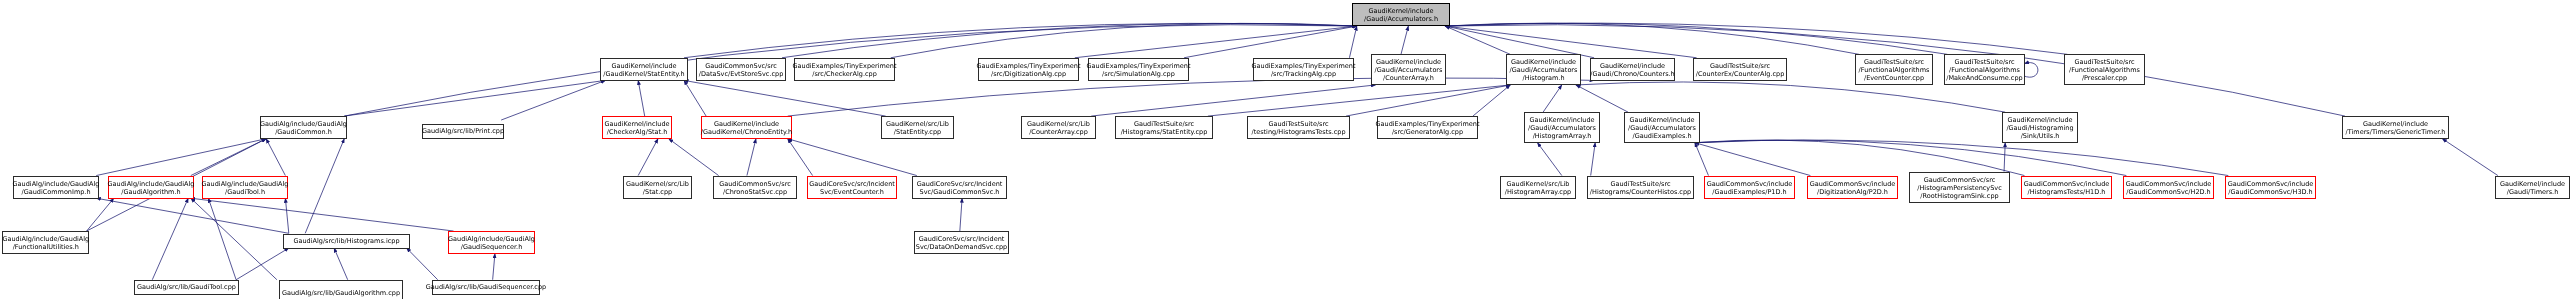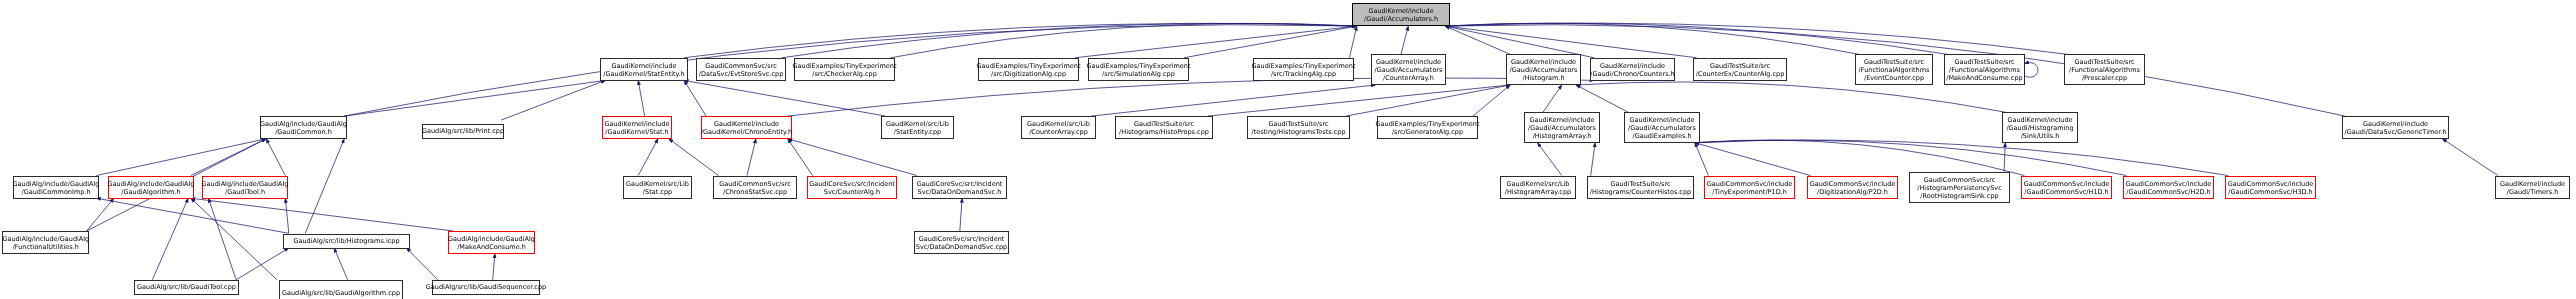--- a/index.html
+++ b/index.html
@@ -152,37 +152,37 @@
       </div>
       <div class="node" style="left: 260px; top: 116px; width: 87px; height: 23px;">
         <span>GaudiAlg/include/GaudiAlg</span>
         <span>/GaudiCommon.h</span>
       </div>
       <div class="node" style="left: 422px; top: 124px; width: 82px; height: 14.7px;">
         <span>GaudiAlg/src/lib/Print.cpp</span>
       </div>
       <div class="node highlight" style="left: 602px; top: 116px; width: 70px; height: 23px;">
         <span>GaudiKernel/include</span>
-        <span>/GaudiKernel/Stat.h</span>
+        <span>/CheckerAlg/Stat.h</span>
       </div>
       <div class="node highlight" style="left: 701px; top: 116px; width: 91px; height: 23px;">
         <span>GaudiKernel/include</span>
         <span>/GaudiKernel/ChronoEntity.h</span>
       </div>
       <div class="node" style="left: 881px; top: 116px; width: 73px; height: 23px;">
         <span>GaudiKernel/src/Lib</span>
         <span>/StatEntity.cpp</span>
       </div>
       <div class="node" style="left: 1021px; top: 116px; width: 75px; height: 23px;">
         <span>GaudiKernel/src/Lib</span>
         <span>/CounterArray.cpp</span>
       </div>
       <div class="node" style="left: 1115px; top: 116px; width: 98px; height: 23px;">
         <span>GaudiTestSuite/src</span>
-        <span>/Histograms/HistoProps.cpp</span>
+        <span>/Histograms/StatEntity.cpp</span>
       </div>
       <div class="node" style="left: 1247px; top: 116px; width: 103px; height: 23px;">
         <span>GaudiTestSuite/src</span>
         <span>/testing/HistogramsTests.cpp</span>
       </div>
       <div class="node" style="left: 1377px; top: 116px; width: 101px; height: 23px;">
         <span>GaudiExamples/TinyExperiment</span>
         <span>/src/GeneratorAlg.cpp</span>
       </div>
       <div class="node" style="left: 1524px; top: 112px; width: 76px; height: 31px;">
@@ -195,21 +195,21 @@
         <span>/Gaudi/Accumulators</span>
         <span>/GaudiExamples.h</span>
       </div>
       <div class="node" style="left: 2002px; top: 112px; width: 76px; height: 31px;">
         <span>GaudiKernel/include</span>
         <span>/Gaudi/Histograming</span>
         <span>/Sink/Utils.h</span>
       </div>
       <div class="node" style="left: 2342px; top: 116px; width: 107px; height: 23px;">
         <span>GaudiKernel/include</span>
-        <span>/Gaudi/DataSvc/GenericTimer.h</span>
+        <span>/Timers/Timers/GenericTimer.h</span>
       </div>
       <div class="node" style="left: 13px; top: 176px; width: 86px; height: 23px;">
         <span>GaudiAlg/include/GaudiAlg</span>
         <span>/GaudiCommonImp.h</span>
       </div>
       <div class="node highlight" style="left: 108px; top: 176px; width: 86px; height: 23px;">
         <span>GaudiAlg/include/GaudiAlg</span>
         <span>/GaudiAlgorithm.h</span>
       </div>
       <div class="node highlight" style="left: 202px; top: 176px; width: 86px; height: 23px;">
@@ -219,50 +219,50 @@
       <div class="node" style="left: 623px; top: 176px; width: 69px; height: 23px;">
         <span>GaudiKernel/src/Lib</span>
         <span>/Stat.cpp</span>
       </div>
       <div class="node" style="left: 713px; top: 176px; width: 84px; height: 23px;">
         <span>GaudiCommonSvc/src</span>
         <span>/ChronoStatSvc.cpp</span>
       </div>
       <div class="node highlight" style="left: 807px; top: 176px; width: 90px; height: 23px;">
         <span>GaudiCoreSvc/src/Incident</span>
-        <span>Svc/CounterAlg.h</span>
+        <span>Svc/EventCounter.h</span>
       </div>
       <div class="node" style="left: 912px; top: 176px; width: 95px; height: 23px;">
         <span>GaudiCoreSvc/src/Incident</span>
-        <span>Svc/DataOnDemandSvc.h</span>
+        <span>Svc/GaudiCommonSvc.h</span>
       </div>
       <div class="node" style="left: 1500px; top: 176px; width: 76px; height: 23px;">
         <span>GaudiKernel/src/Lib</span>
         <span>/HistogramArray.cpp</span>
       </div>
       <div class="node" style="left: 1587px; top: 176px; width: 107px; height: 23px;">
         <span>GaudiTestSuite/src</span>
         <span>/Histograms/CounterHistos.cpp</span>
       </div>
       <div class="node highlight" style="left: 1704px; top: 176px; width: 91px; height: 23px;">
         <span>GaudiCommonSvc/include</span>
-        <span>/TinyExperiment/P1D.h</span>
+        <span>/GaudiExamples/P1D.h</span>
       </div>
       <div class="node highlight" style="left: 1807px; top: 176px; width: 91px; height: 23px;">
         <span>GaudiCommonSvc/include</span>
         <span>/DigitizationAlg/P2D.h</span>
       </div>
       <div class="node" style="left: 1909px; top: 172px; width: 101px; height: 31px;">
         <span>GaudiCommonSvc/src</span>
         <span>/HistogramPersistencySvc</span>
         <span>/RootHistogramSink.cpp</span>
       </div>
       <div class="node highlight" style="left: 2021px; top: 176px; width: 91px; height: 23px;">
         <span>GaudiCommonSvc/include</span>
-        <span>/GaudiCommonSvc/H1D.h</span>
+        <span>/HistogramsTests/H1D.h</span>
       </div>
       <div class="node highlight" style="left: 2123px; top: 176px; width: 91px; height: 23px;">
         <span>GaudiCommonSvc/include</span>
         <span>/GaudiCommonSvc/H2D.h</span>
       </div>
       <div class="node highlight" style="left: 2225px; top: 176px; width: 91px; height: 23px;">
         <span>GaudiCommonSvc/include</span>
         <span>/GaudiCommonSvc/H3D.h</span>
       </div>
       <div class="node" style="left: 2495px; top: 176px; width: 75px; height: 23px;">
@@ -271,21 +271,21 @@
       </div>
       <div class="node" style="left: 2.3px; top: 231px; width: 87px; height: 23px;">
         <span>GaudiAlg/include/GaudiAlg</span>
         <span>/FunctionalUtilities.h</span>
       </div>
       <div class="node" style="left: 283px; top: 234px; width: 127px; height: 14.7px;">
         <span>GaudiAlg/src/lib/Histograms.icpp</span>
       </div>
       <div class="node highlight" style="left: 448px; top: 231px; width: 87px; height: 23px;">
         <span>GaudiAlg/include/GaudiAlg</span>
-        <span>/MakeAndConsume.h</span>
+        <span>/GaudiSequencer.h</span>
       </div>
       <div class="node" style="left: 914px; top: 231px; width: 95px; height: 23px;">
         <span>GaudiCoreSvc/src/Incident</span>
         <span>Svc/DataOnDemandSvc.cpp</span>
       </div>
       <div class="node" style="left: 134px; top: 280px; width: 105px; height: 14.7px;">
         <span>GaudiAlg/src/lib/GaudiTool.cpp</span>
       </div>
       <div class="node" style="left: 279px; top: 280px; width: 124px; height: 26px;">
         <span>GaudiAlg/src/lib/GaudiAlgorithm.cpp</span>

